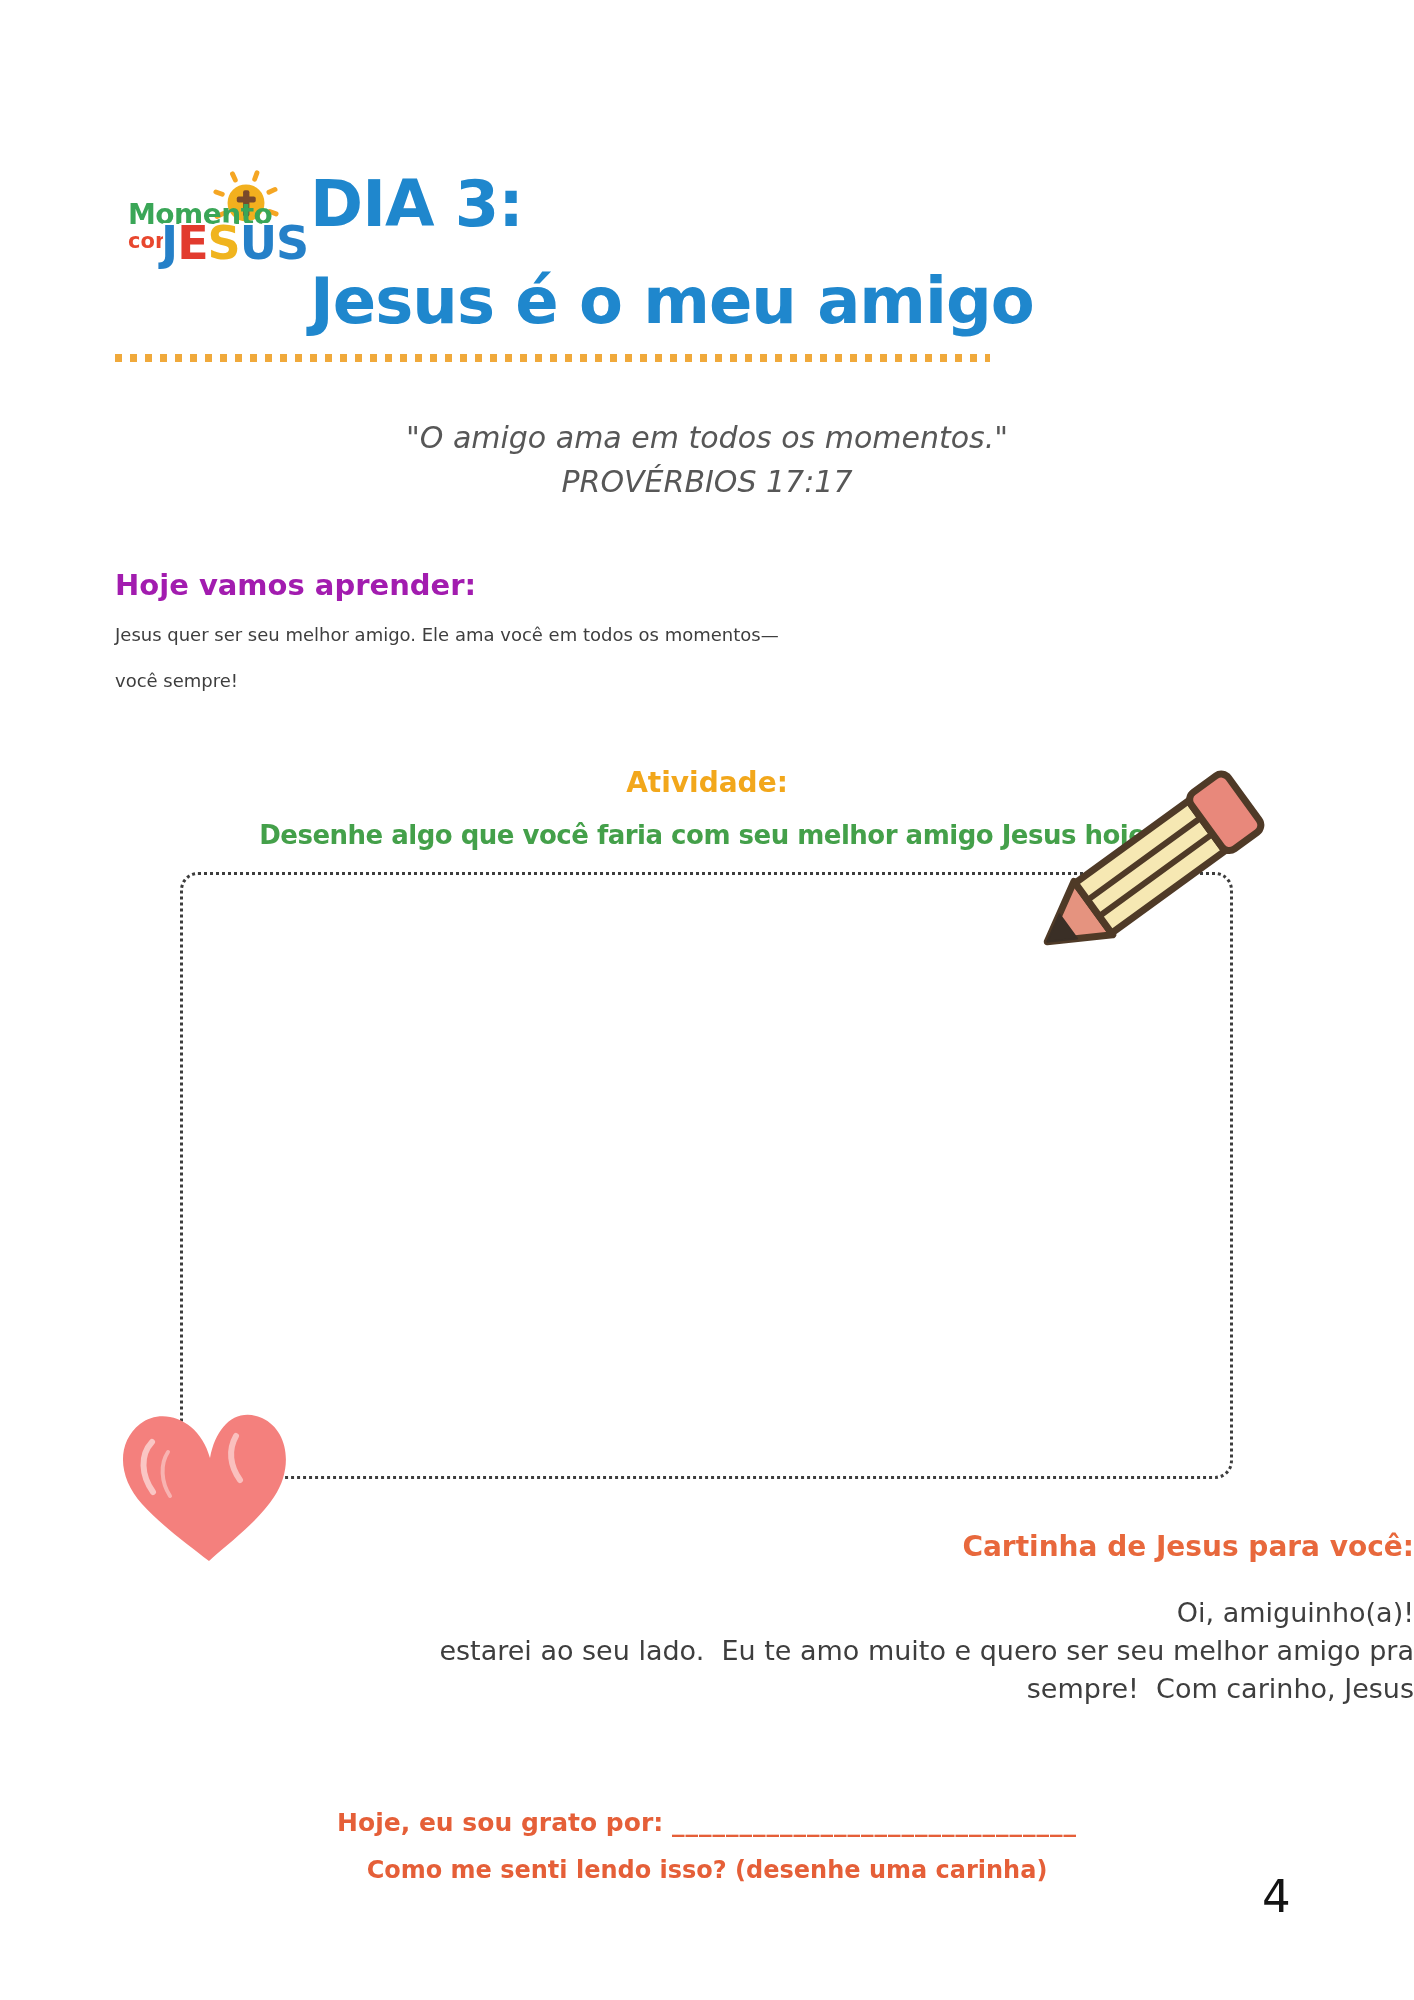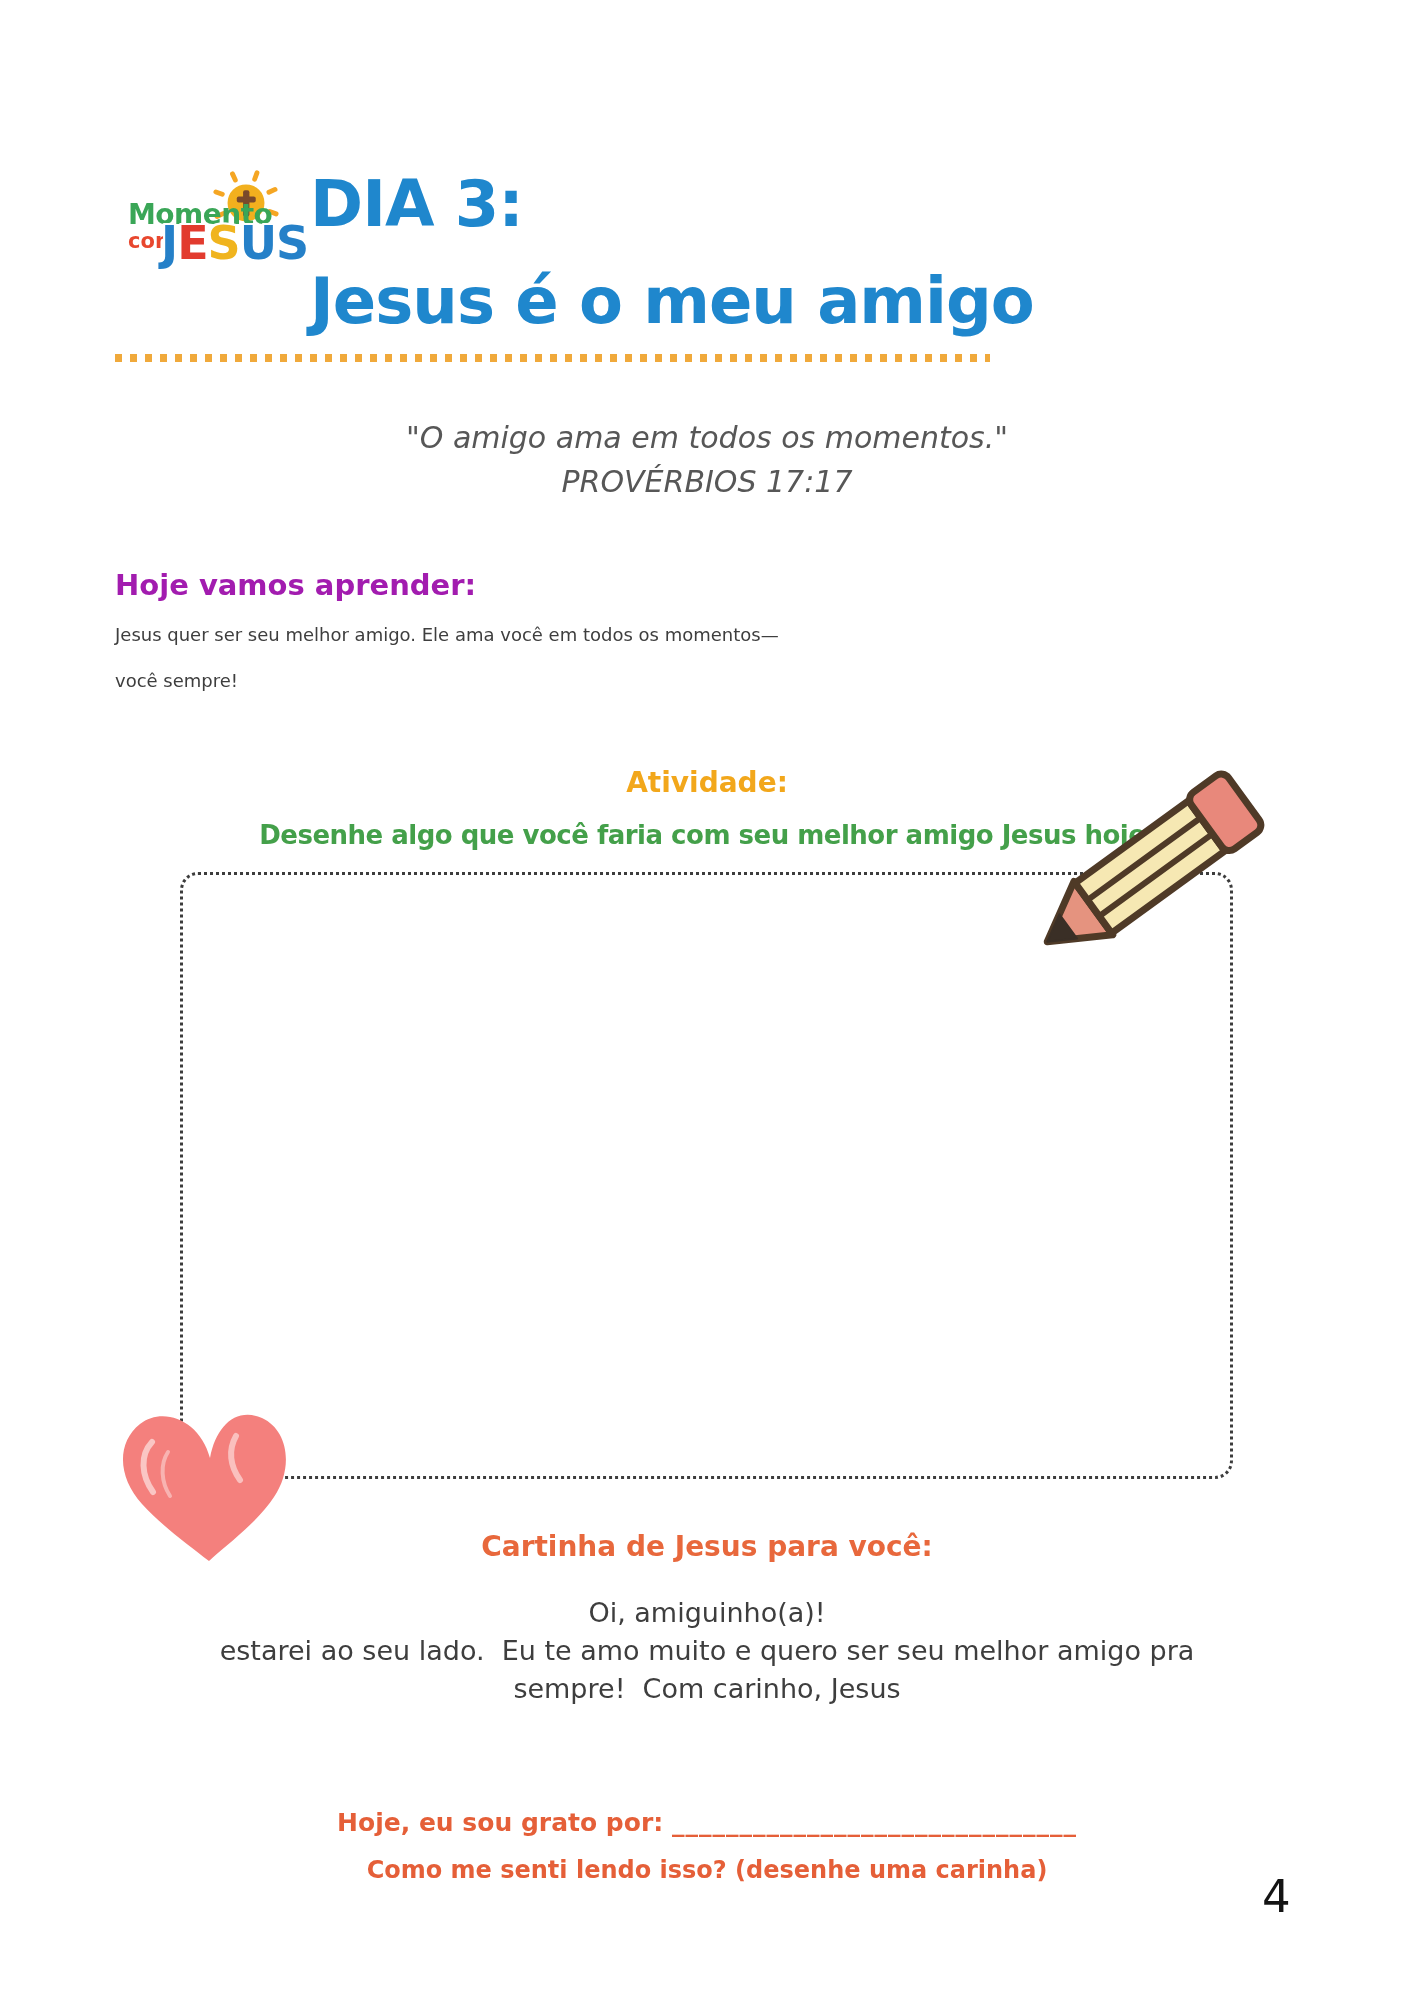--- a/index.html
+++ b/index.html
@@ -73,21 +73,21 @@
   }
   .pencil { position: absolute; left: 1005px; top: 742px; width: 290px; height: 235px; z-index: 3; }
   .heart  { position: absolute; left: 108px; top: 1392px; width: 205px; height: 175px; z-index: 3; }
 
   
   .letter-heading {
     position: absolute; left: 0; top: 1522px; width: 100%; text-align: center;
     font-size: 28px; font-weight: 800;
   }
   .letter-body { position: absolute; left: 0; top: 1586px; width: 100%; text-align: center; }
-  .letter-line { font-size: 27px; line-height: 38px; white-space: pre-wrap; }
+  .letter-line { font-size: 27px; line-height: 38px; white-space: pre-wrap; text-align: right; }
 
   
   .gratitude-line1 {
     position: absolute; left: 0; top: 1800px; width: 100%; text-align: center;
     font-size: 25px; font-weight: 800;
   }
   .gratitude-line1 .blank { letter-spacing: 1px; }
   .gratitude-line2 {
     position: absolute; left: 0; top: 1848px; width: 100%; text-align: center;
     font-size: 24px; font-weight: 800;
@@ -161,21 +161,21 @@
   </svg>
 
   <svg class="heart" viewBox="0 0 205 175">
     <path d="M102,58 C92,20 55,6 32,24 C8,43 10,78 34,104 C52,124 80,145 101,161
              C116,147 150,122 166,97 C186,67 180,30 154,18 C128,7 108,26 102,58 Z" style="fill: rgb(244, 128, 125);"></path>
     <path d="M44,42 C32,55 33,75 45,92" fill="none" stroke="#ffffff" stroke-width="6" stroke-linecap="round" opacity="0.55"></path>
     <path d="M128,36 C120,50 122,66 132,80" fill="none" stroke="#ffffff" stroke-width="6" stroke-linecap="round" opacity="0.5"></path>
     <path d="M60,52 C52,64 53,82 62,96" fill="none" stroke="#ffffff" stroke-width="4" stroke-linecap="round" opacity="0.4"></path>
   </svg>
 
-  <div class="letter-heading" style="color: rgb(232, 104, 60);">Cartinha de Jesus para você:</div>
+  <div class="letter-heading" style="color: rgb(232, 104, 60); text-align: right;">Cartinha de Jesus para você:</div>
   <div class="letter-body" style="color: rgb(62, 62, 62);">
     <div class="letter-line">Oi, amiguinho(a)!</div>
     <div class="letter-line">estarei ao seu lado.  Eu te amo muito e quero ser seu melhor amigo pra</div>
     <div class="letter-line">sempre!  Com carinho, Jesus</div>
   </div>
 
   <div class="gratitude-line1" style="color: rgb(229, 95, 56);">
     <span>Hoje, eu sou grato por: </span><span class="blank">______________________________</span>
   </div>
   <div class="gratitude-line2" style="color: rgb(229, 95, 56);">Como me senti lendo isso? (desenhe uma carinha)</div>

